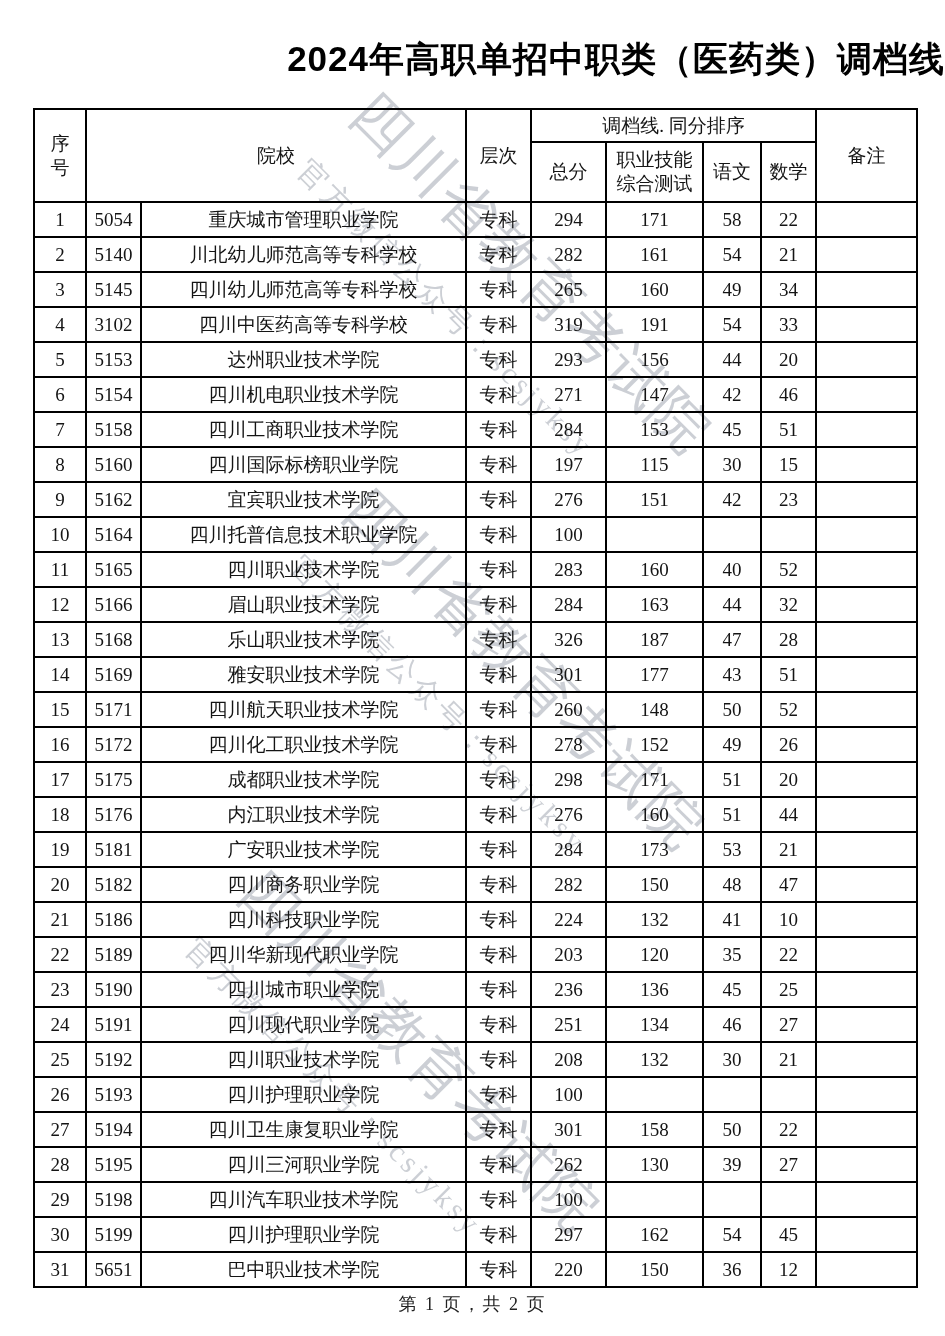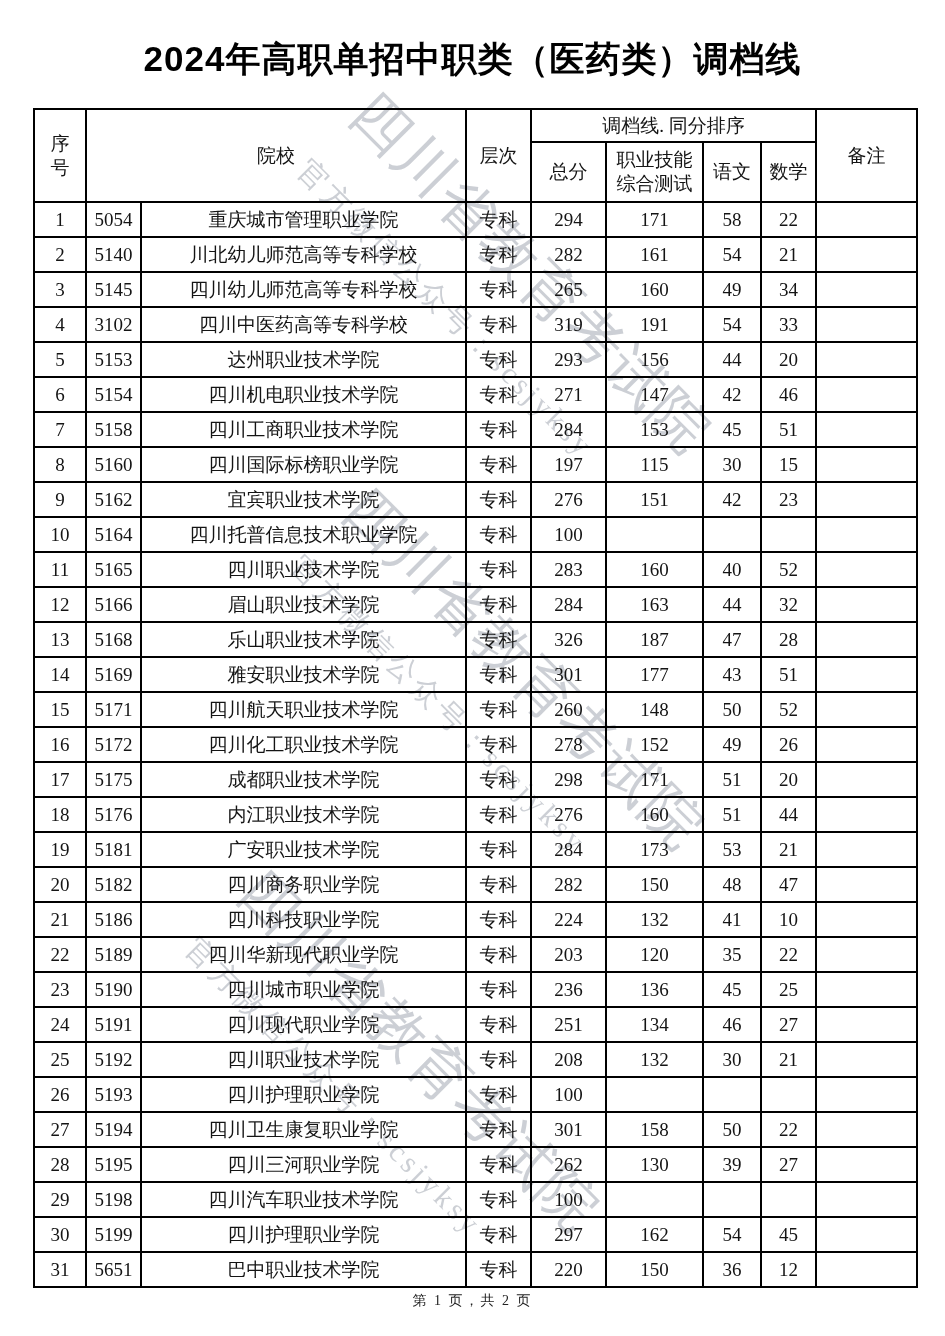--- a/index.html
+++ b/index.html
@@ -8,21 +8,21 @@
     background:#ffffff;
     position:relative;
     overflow:hidden;
     font-family:"Liberation Serif","DejaVu Serif",serif;
     color:#141414;
   }
 
   
   .page-title {
     position:absolute; top:36px; left:0; width:100%;
-    text-align:center;
+    text-align:right;
     font-family:"Liberation Sans","DejaVu Sans",sans-serif;
     font-weight:700; font-size:35px; letter-spacing:1px;
     color:#000;
     z-index:3;
   }
 
   
   .watermark {
     position:absolute;
     transform:translate(-50%,-50%) rotate(45deg);
@@ -65,21 +65,21 @@
   .score-table tbody td { height:31px; }
   .score-table tbody tr td { height:31px; }
   .score-table tbody tr { height:35px; }
   .h-seq, .h-skill { white-space:pre-line; }
   .c-name { text-align:left; padding-left:7px;margin-left:44px; }
 
   
   .page-footer {
     position:absolute; top:1292px; left:0; width:100%;
     text-align:center;
-    font-size:14px;
+    font-size:18px;
     color:#222;
     z-index:3;
     letter-spacing:2px;
   }
 </style>
 </head>
 <body>
 
 <div class="watermark wm-1">
   <div class="wm-big">四川省教育考试院</div>

